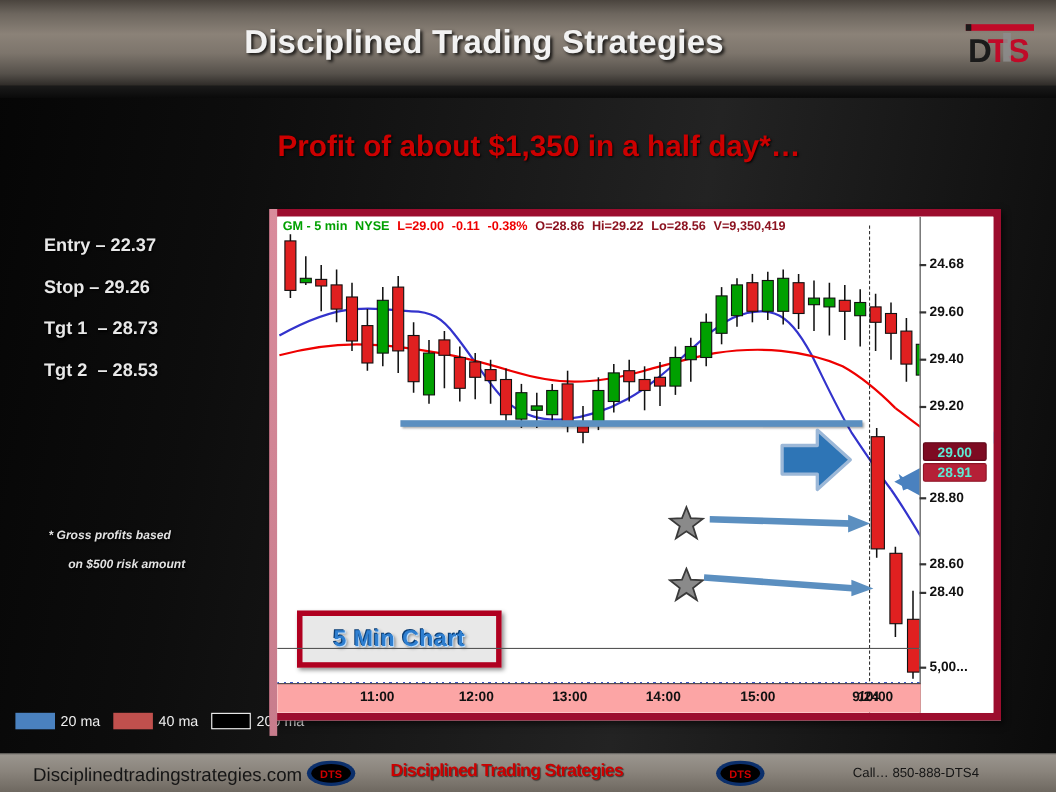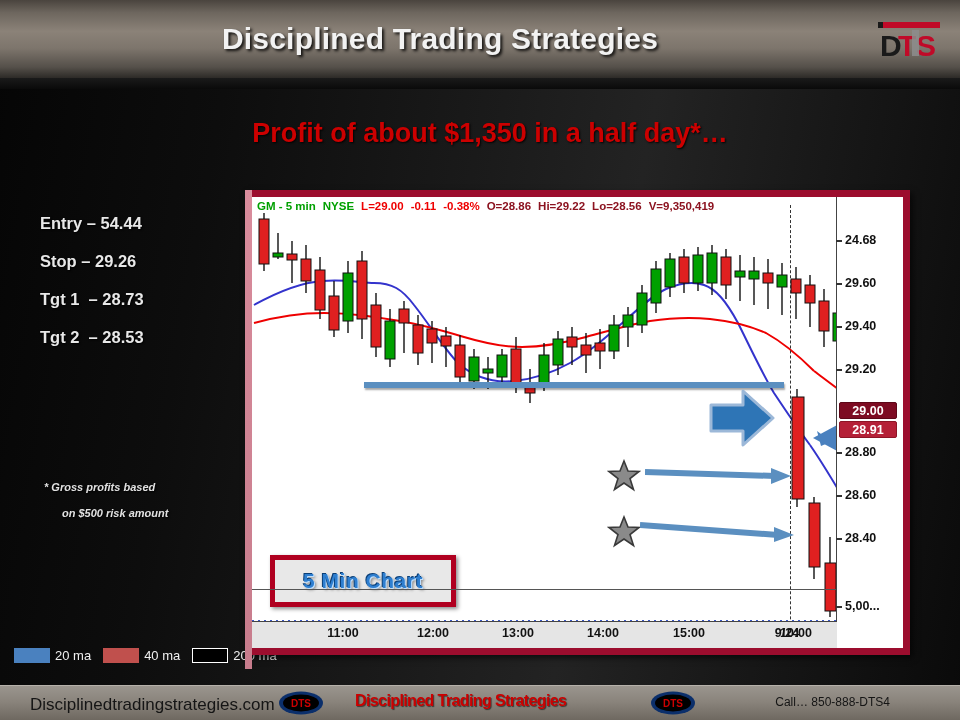--- a/index.html
+++ b/index.html
@@ -90,28 +90,28 @@
   .ytick{
     position:absolute;left:0;font-size:12.5px;font-weight:bold;color:#111;
     white-space:nowrap;
   }
   .ytick:before{
     content:"";position:absolute;left:-1px;top:7px;width:6px;height:1.5px;background:#333;
   }
   .ytick span{margin-left:8px;}
   .pricebox{
     position:absolute;left:2px;width:58px;height:17px;line-height:17px;
-    text-align:center;font-size:12.5px;font-weight:bold;color:#ffffff;
+    text-align:center;font-size:12.5px;font-weight:bold;color:#5eead4;
     border-radius:2px;box-sizing:border-box;
   }
 
   
   #time-axis{
     position:absolute;left:0;right:66px;bottom:0;height:26px;
-    border-top:1.5px solid #444;background:#e5e5e5;
+    border-top:1.5px solid #444;background:#fca5a5;
   }
   .xtick{
     position:absolute;top:4px;font-size:12.5px;font-weight:bold;color:#111;
     white-space:nowrap;transform:translateX(-50%);
   }
   #vol-dotline{
     position:absolute;left:0;right:66px;bottom:26px;height:2px;
     background:repeating-linear-gradient(90deg,#3a58c8 0 2px,transparent 2px 6px);
   }
   #vol-sep{
@@ -180,21 +180,21 @@
         <text x="26" y="38" font-family="Liberation Sans, sans-serif" font-size="30" font-weight="bold" fill="#c00a28">T</text>
         <text x="44" y="38" font-family="Liberation Sans, sans-serif" font-size="30" font-weight="bold" fill="#c00a28">S</text>
         <rect x="40" y="12" width="7" height="26" fill="#8d8d8d" opacity=".85"></rect>
       </svg>
     </div>
   </div>
 
   <div id="subtitle">Profit of about $1,350 in a half day*…</div>
 
   <div id="trade-plan">
-    <div class="plan-row">Entry – 54.44</div>
+    <div class="plan-row">Entry – 22.37</div>
     <div class="plan-row">Stop – 29.26</div>
     <div class="plan-row">Tgt 1  – 28.73</div>
     <div class="plan-row">Tgt 2  – 28.53</div>
   </div>
 
   <div id="footnote">
     <span>* Gross profits based</span>
     <span class="line2">on $500 risk amount</span>
   </div>
 
@@ -489,21 +489,21 @@
       <div id="vol-dotline"></div>
 
       <div id="price-axis">
         <div class="ytick" style="top:36px;"><span>24.68</span></div>
         <div class="ytick" style="top:79px;"><span>29.60</span></div>
         <div class="ytick" style="top:122px;"><span>29.40</span></div>
         <div class="ytick" style="top:165px;"><span>29.20</span></div>
         <div class="pricebox" style="top:205px;background:#7d0b22;border:1px solid #5d0718;">29.00</div>
         <div class="pricebox" style="top:224px;background:#b52037;border:1px solid #8d1526;">28.91</div>
         <div class="ytick" style="top:248px;"><span>28.80</span></div>
-        <div class="ytick" style="top:291px;text-align:center;"><span>28.60</span></div>
+        <div class="ytick" style="top:308px;text-align:center;"><span>28.60</span></div>
         <div class="ytick" style="top:334px;"><span>28.40</span></div>
         <div class="ytick" style="top:402px;"><span>5,00...</span></div>
       </div>
 
       <div id="time-axis">
         <div class="xtick" style="left:91px;">11:00</div>
         <div class="xtick" style="left:181px;">12:00</div>
         <div class="xtick" style="left:266px;">13:00</div>
         <div class="xtick" style="left:351px;">14:00</div>
         <div class="xtick" style="left:437px;">15:00</div>

